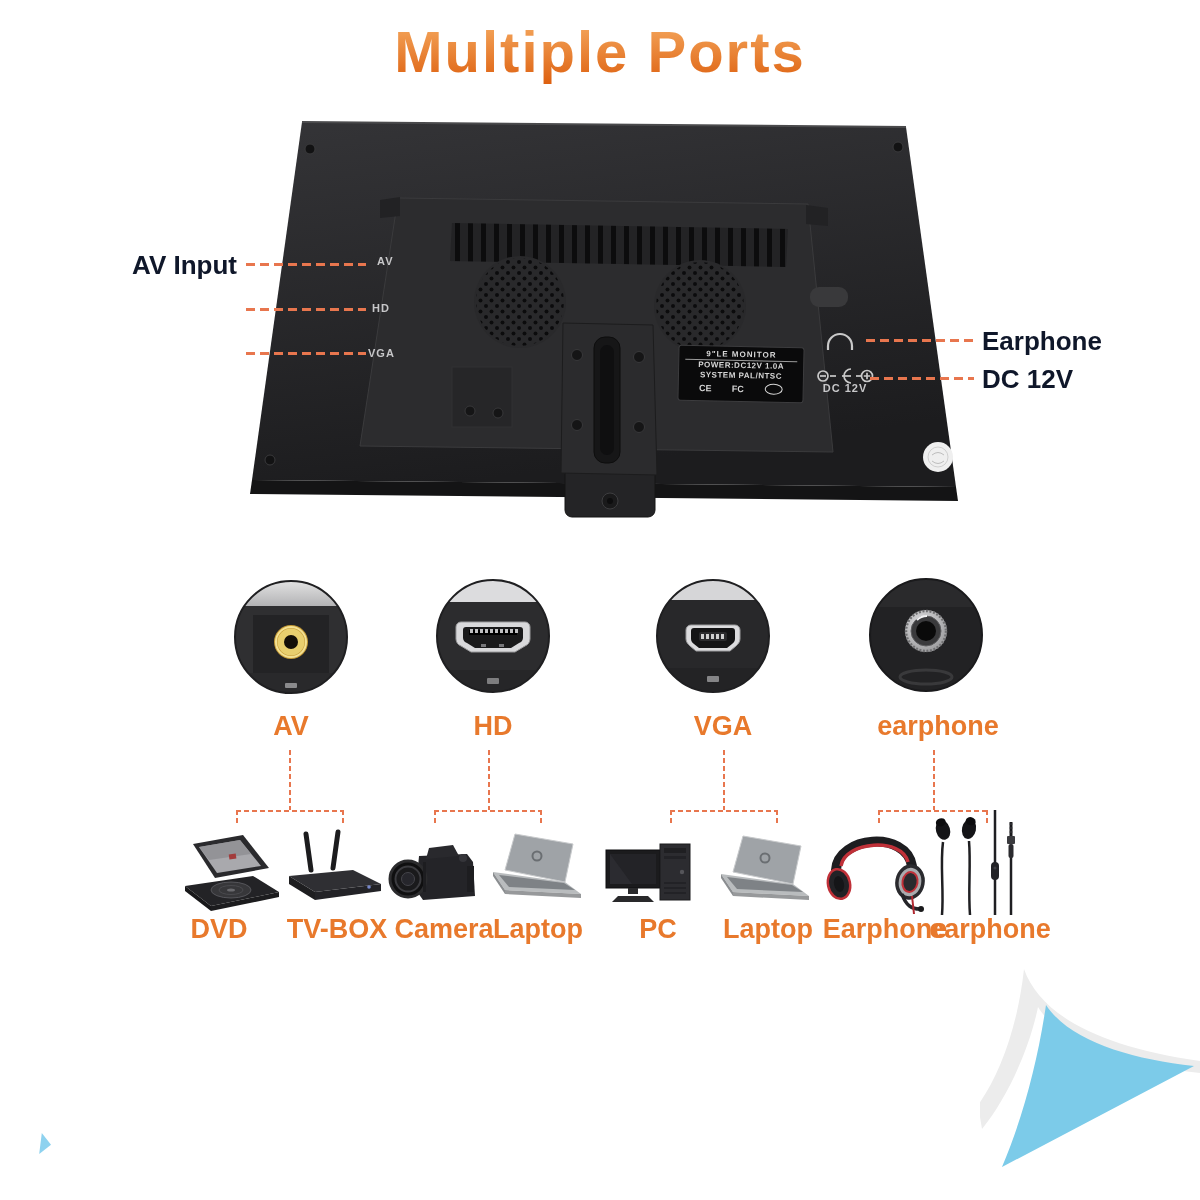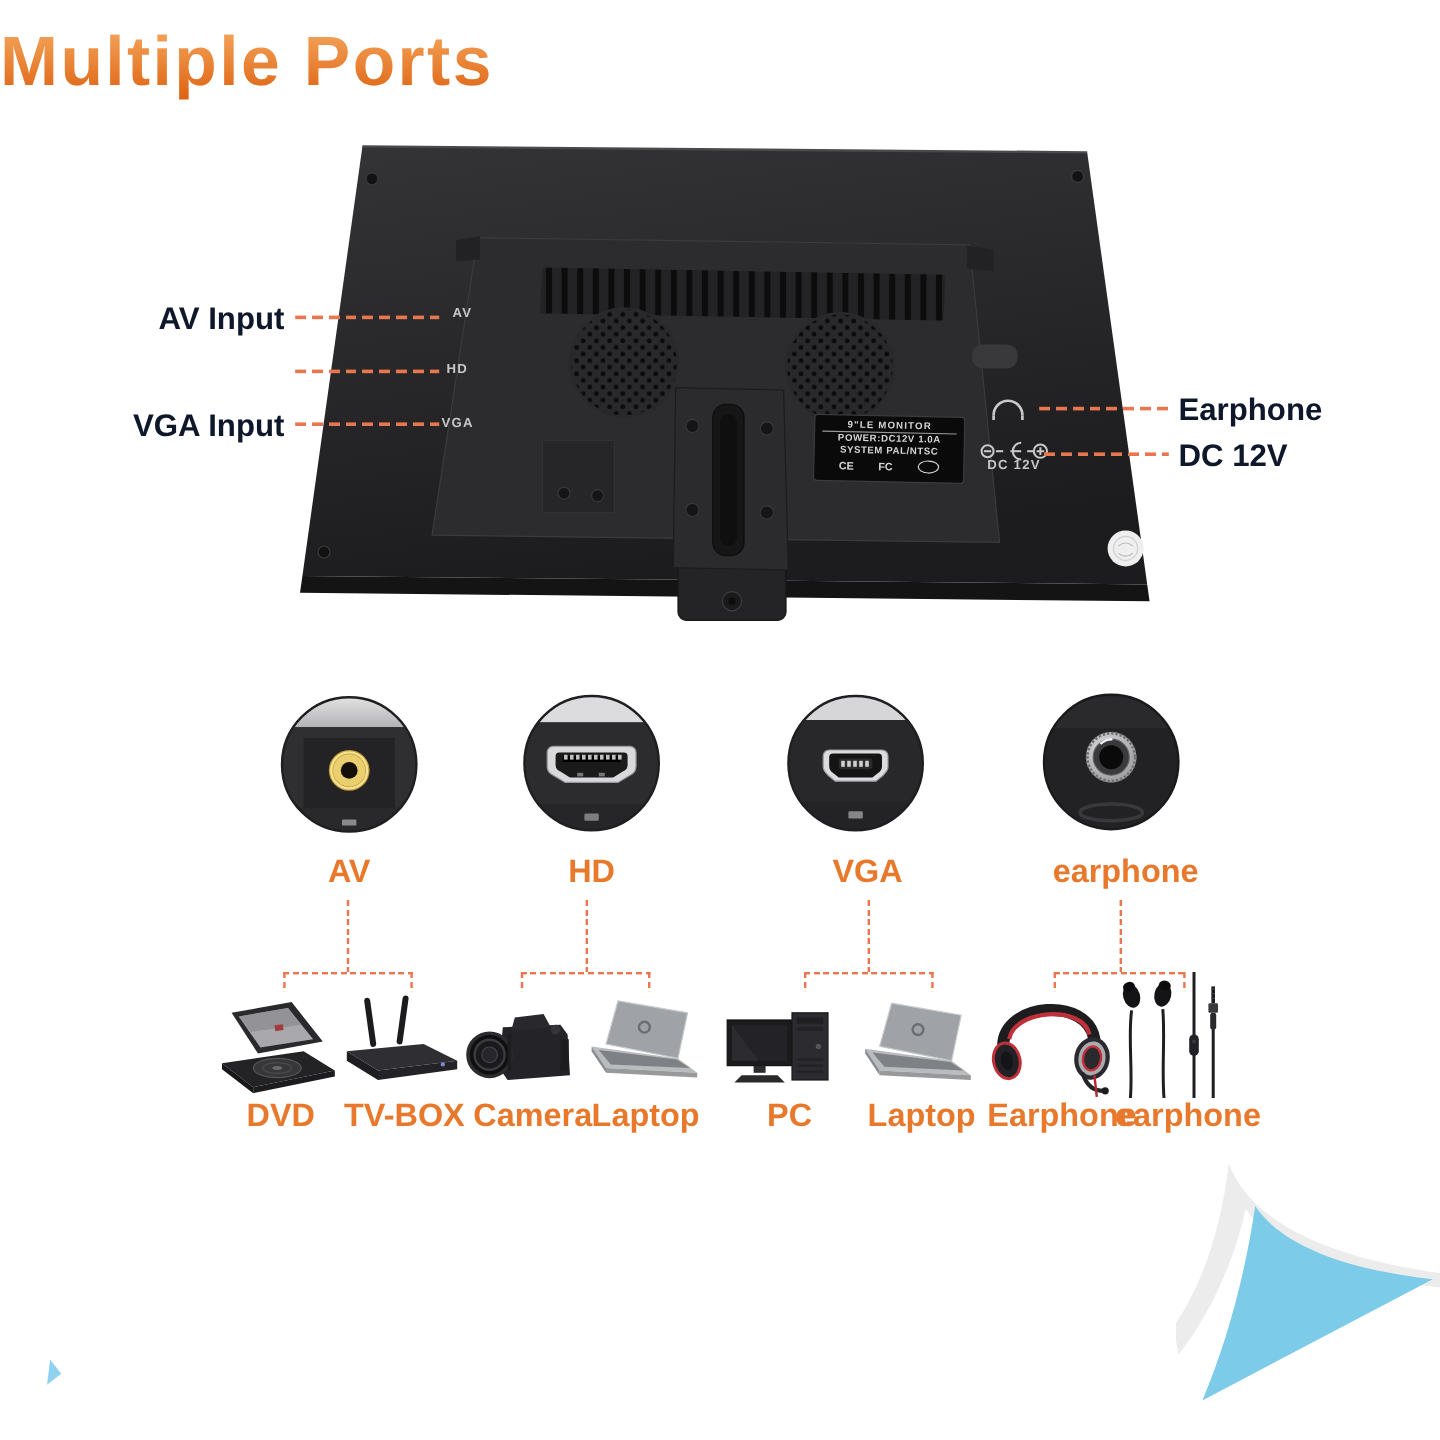--- a/index.html
+++ b/index.html
@@ -1,20 +1,20 @@
 <!DOCTYPE html>
 <html><head>
 <meta charset="utf-8">
 <style>
   html,body{margin:0;padding:0;background:#fff;}
   .canvas{position:relative;width:1200px;height:1200px;background:#ffffff;overflow:hidden;
           font-family:"Liberation Sans",sans-serif;}
 
   
-  .title{position:absolute;left:0;top:18px;width:100%;margin:0;text-align:left;
+  .title{position:absolute;left:0;top:18px;width:100%;margin:0;text-align:center;
          font-size:58px;font-weight:700;letter-spacing:2px;color:#e2711d;}
   @supports ((-webkit-background-clip:text) or (background-clip:text)){
     .title{background:linear-gradient(#f6ac63,#dd5f0e);
            -webkit-background-clip:text;background-clip:text;
            -webkit-text-fill-color:transparent;color:transparent;}
   }
 
   
   .callout{position:absolute;font-size:26px;line-height:30px;font-weight:700;color:#0f172a;}
   .callout.right-align{left:0;width:237px;text-align:right;}
@@ -166,21 +166,20 @@
         <span>CE</span>
         <span>FC</span>
         <span class="oval"></span>
       </div>
     </div>
   </div>
 
   <div class="callout right-align" style="top:250px;">AV Input</div>
   <div class="dash-h" style="left:246px;top:263px;width:120px;"></div>
   <div class="dash-h" style="left:246px;top:308px;width:120px;"></div>
-  <div class="callout right-align" style="top:339px;">VGA Input</div>
   <div class="dash-h" style="left:246px;top:352px;width:120px;"></div>
 
   <div class="dash-h" style="left:866px;top:339px;width:108px;"></div>
   <div class="callout" style="left:982px;top:326px;">Earphone</div>
   <div class="dash-h" style="left:870px;top:377px;width:104px;"></div>
   <div class="callout" style="left:982px;top:364px;">DC 12V</div>
 
   <div class="pcircle" style="left:233px;top:579px;">
     <svg width="116" height="116" viewBox="0 0 116 116">
       <defs>
@@ -441,21 +440,21 @@
       </g>
       <rect x="66" y="52" width="8" height="18" rx="4" fill="#222226"></rect>
       <circle cx="70" cy="58" r="1.5" fill="#3e3e44"></circle>
       <rect x="82" y="26" width="8" height="8" rx="1" fill="#3a3a3e"></rect>
       <rect x="83.5" y="34" width="5" height="14" rx="2" fill="#2a2a2e"></rect>
       <rect x="84.5" y="12" width="3" height="14" fill="#1a1a1d"></rect>
       <path d="M84.5,14 h3 M84.5,18 h3 M84.5,22 h3" stroke="#3e3e44" stroke-width="1"></path>
     </svg>
   </div>
 
-  <div class="device-label" style="left:164px;top:914px;">DVD</div>
+  <div class="device-label" style="left:149px;top:914px;">DVD</div>
   <div class="device-label" style="left:267px;top:914px;">TV-BOX</div>
   <div class="device-label" style="left:374px;top:914px;">Camera</div>
   <div class="device-label" style="left:468px;top:914px;">Laptop</div>
   <div class="device-label" style="left:588px;top:914px;">PC</div>
   <div class="device-label" style="left:698px;top:914px;">Laptop</div>
   <div class="device-label" style="left:815px;top:914px;">Earphone</div>
   <div class="device-label" style="left:920px;top:914px;">earphone</div>
 
   <div class="logo-fold"></div>
 

